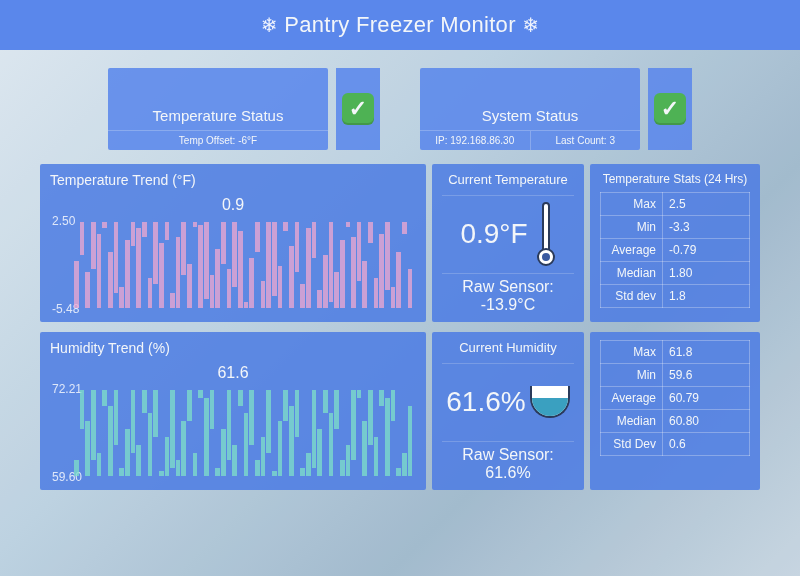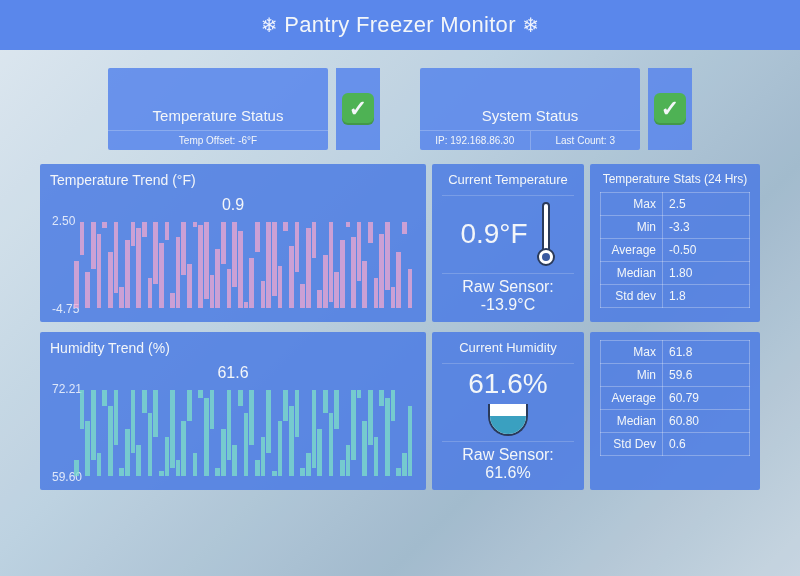--- a/index.html
+++ b/index.html
@@ -150,21 +150,21 @@
     </div>
   </div>
 </div>
 
 <div class="panel-row">
   <div class="panel trend-panel">
     <div class="trend-title">Temperature Trend (°F)</div>
     <div class="trend-label">0.9</div>
     <div class="trend-chart">
       <div class="axis-label axis-top">2.50</div>
-      <div class="axis-label axis-bot">-4.75</div>
+      <div class="axis-label axis-bot">-5.48</div>
       <div class="bars pink" id="temp-bars">
           <div class="bar" style="height: 55.1724%; align-self: flex-end;"></div>
           <div class="bar" style="height: 37.931%; align-self: flex-start;"></div>
           <div class="bar" style="height: 41.3793%; align-self: flex-end;"></div>
           <div class="bar" style="height: 55.1724%; align-self: flex-start;"></div>
           <div class="bar" style="height: 86.2069%; align-self: flex-end;"></div>
           <div class="bar" style="height: 6.89655%; align-self: flex-start;"></div>
           <div class="bar" style="height: 65.5172%; align-self: flex-end;"></div>
           <div class="bar" style="height: 82.7586%; align-self: flex-start;"></div>
           <div class="bar" style="height: 24.1379%; align-self: flex-end;"></div>
@@ -242,21 +242,21 @@
           <tr>
             <td>Max</td>
             <td>2.5</td>
           </tr>
       <tr>
             <td>Min</td>
             <td>-3.3</td>
           </tr>
       <tr>
             <td>Average</td>
-            <td>-0.50</td>
+            <td>-0.79</td>
           </tr>
       <tr>
             <td>Median</td>
             <td>1.80</td>
           </tr>
       <tr>
             <td>Std dev</td>
             <td>1.8</td>
           </tr>
     </tbody>
@@ -331,21 +331,21 @@
           <div class="bar" style="height: 36.3636%; align-self: flex-start;"></div>
           <div class="bar" style="height: 9.09091%; align-self: flex-end;"></div>
           <div class="bar" style="height: 27.2727%; align-self: flex-end;"></div>
           <div class="bar" style="height: 81.8182%; align-self: flex-end;"></div>
         </div>
     </div>
   </div>
 
   <div class="panel current-panel">
     <div class="current-header">Current Humidity</div>
-    <div class="current-body" style="flex-direction:column; gap:4px;">
+    <div class="current-body" style="flex-direction:row; gap:4px;">
       <div class="current-value">61.6%</div>
       <div class="beaker">
           <div class="beaker-liquid"></div>
         </div>
     </div>
     <div class="current-foot">Raw Sensor: 61.6%</div>
   </div>
 
   <div class="panel stats-panel">
     <table class="stats-table">

